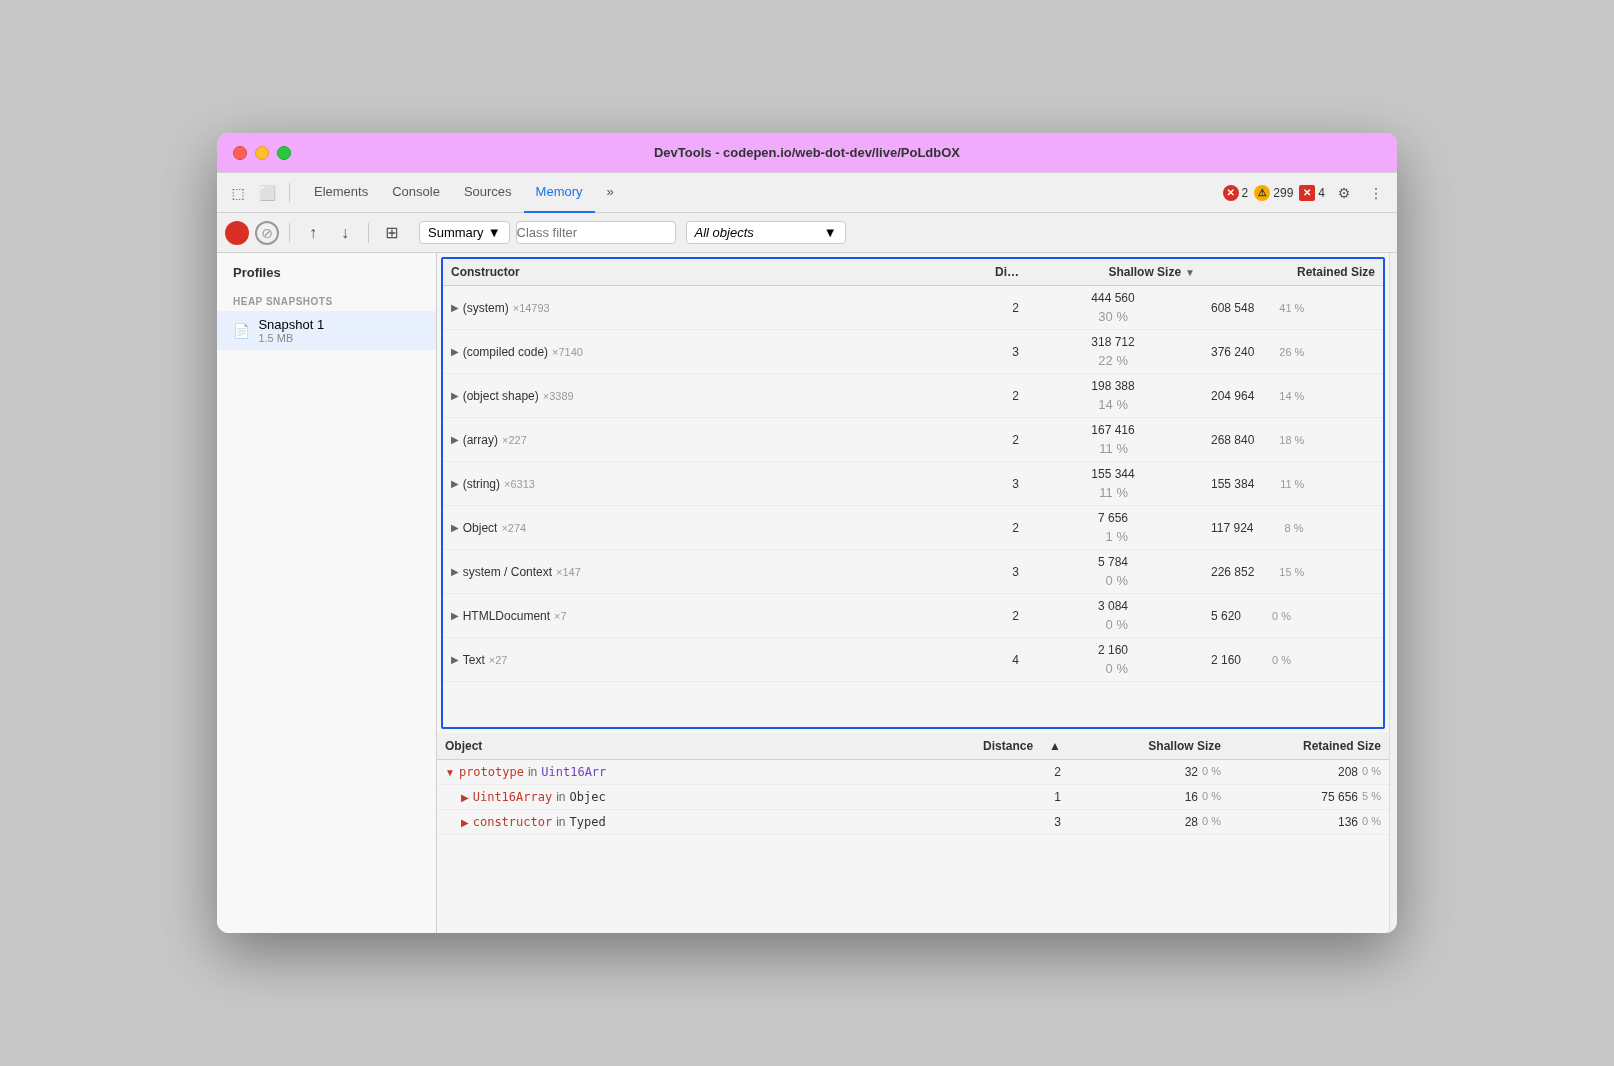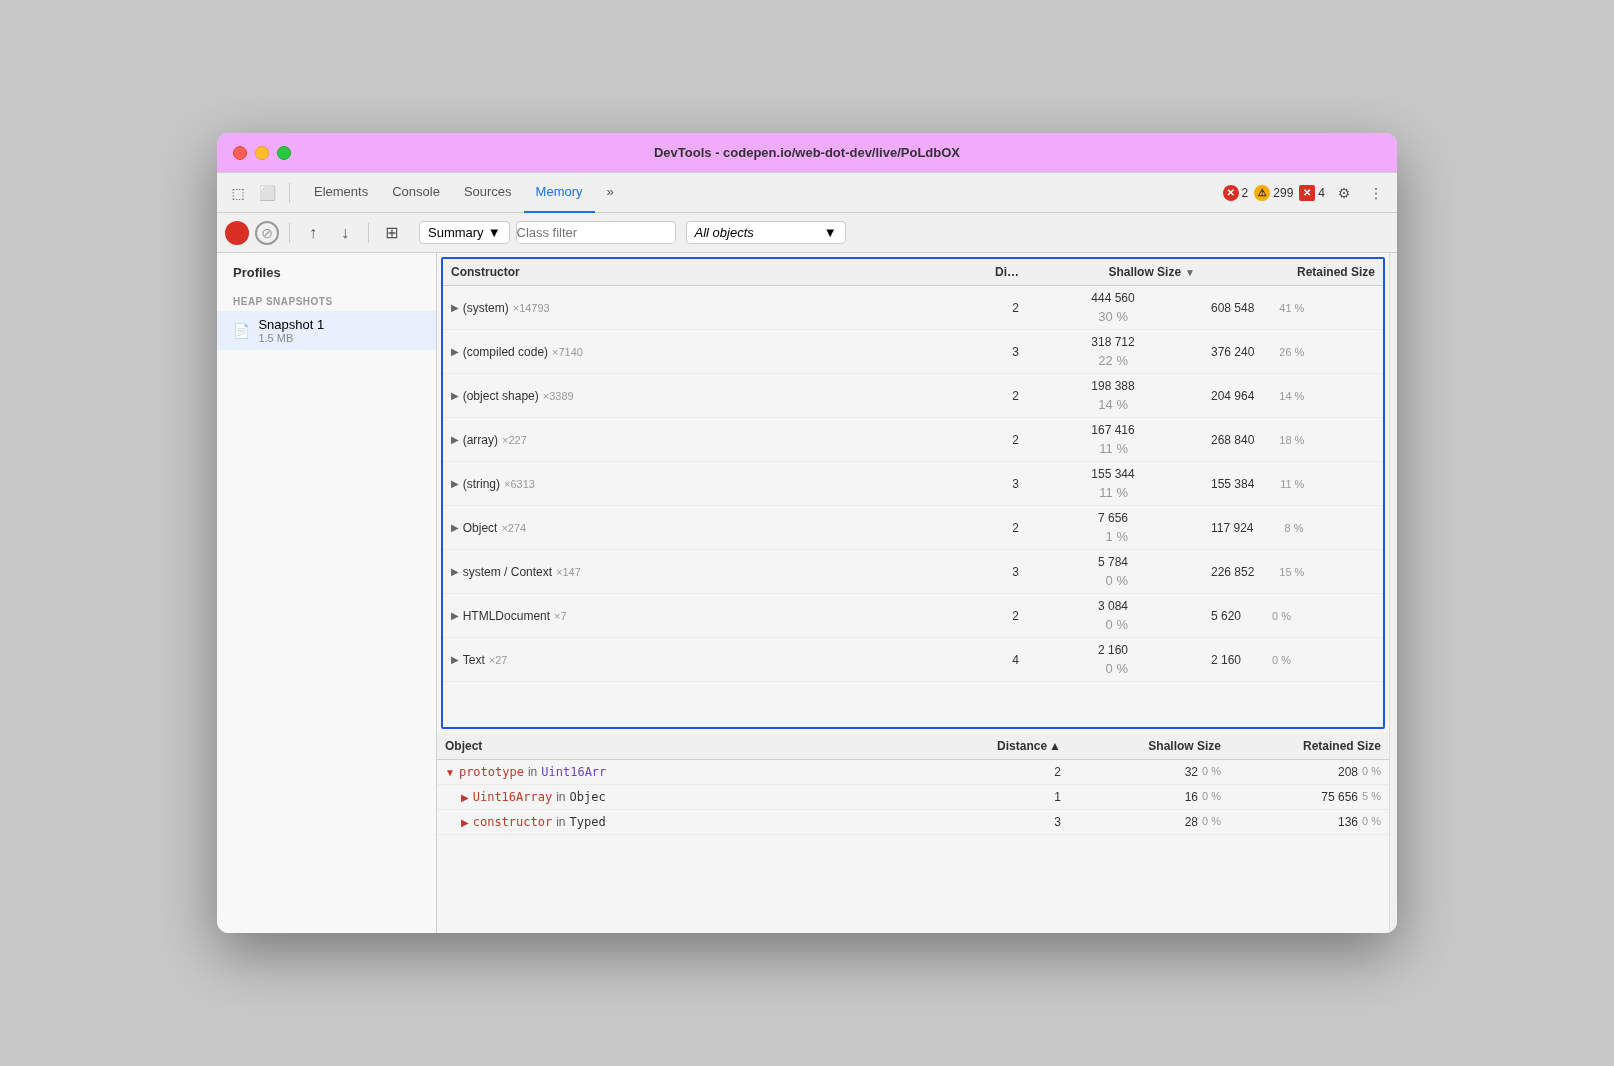--- a/index.html
+++ b/index.html
@@ -318,21 +318,21 @@
     .lower-header {
       display: flex;
       background: #f0f0f0;
       border-bottom: 1px solid #d0d0d0;
       font-size: 12px;
       font-weight: 600;
       color: #333;
       flex-shrink: 0;
     }
     .lower-col-object { flex: 2; padding: 6px 8px; }
-    .lower-col-distance { width: 100px; padding: 6px 8px; text-align: right; display: flex; align-items: center; gap: 2px; justify-content: flex-end; }
+    .lower-col-distance { width: 100px; padding: 6px 8px; text-align: right; display: flex; align-items: center; gap: 16px; justify-content: flex-end; }
     .lower-col-shallow { width: 160px; padding: 6px 8px; text-align: right; }
     .lower-col-retained { width: 160px; padding: 6px 8px; text-align: right; }
     .lower-body { overflow-y: auto; }
     .lower-row {
       display: flex;
       border-bottom: 1px solid #ebebeb;
       font-size: 12px;
       align-items: center;
     }
     .lower-cell-object { flex: 2; padding: 5px 8px; display: flex; align-items: center; gap: 4px; }

